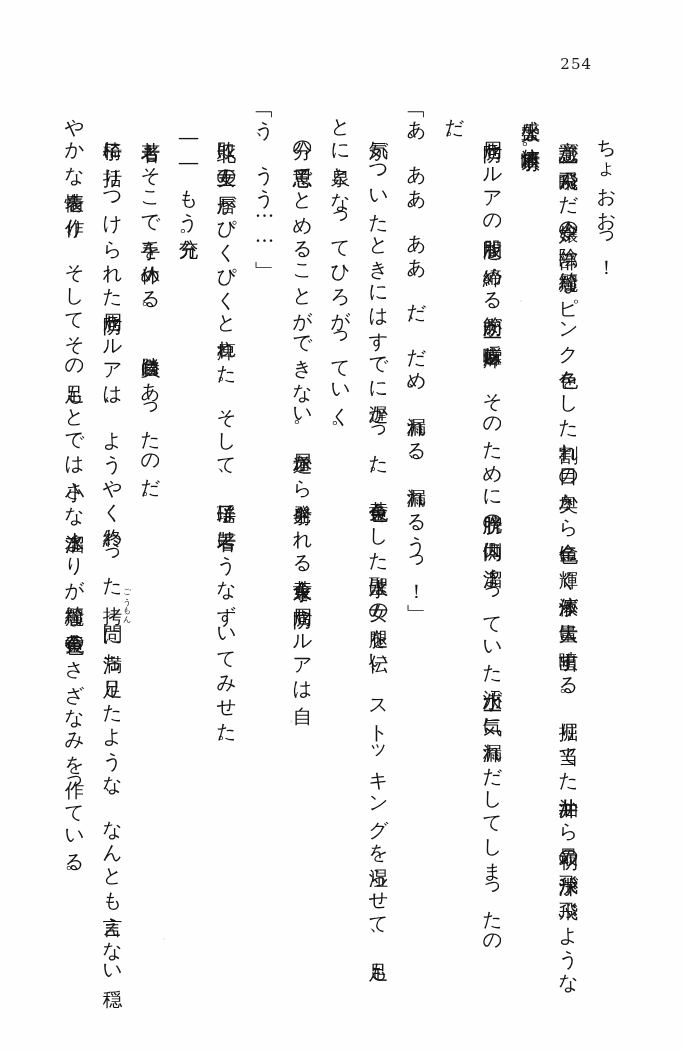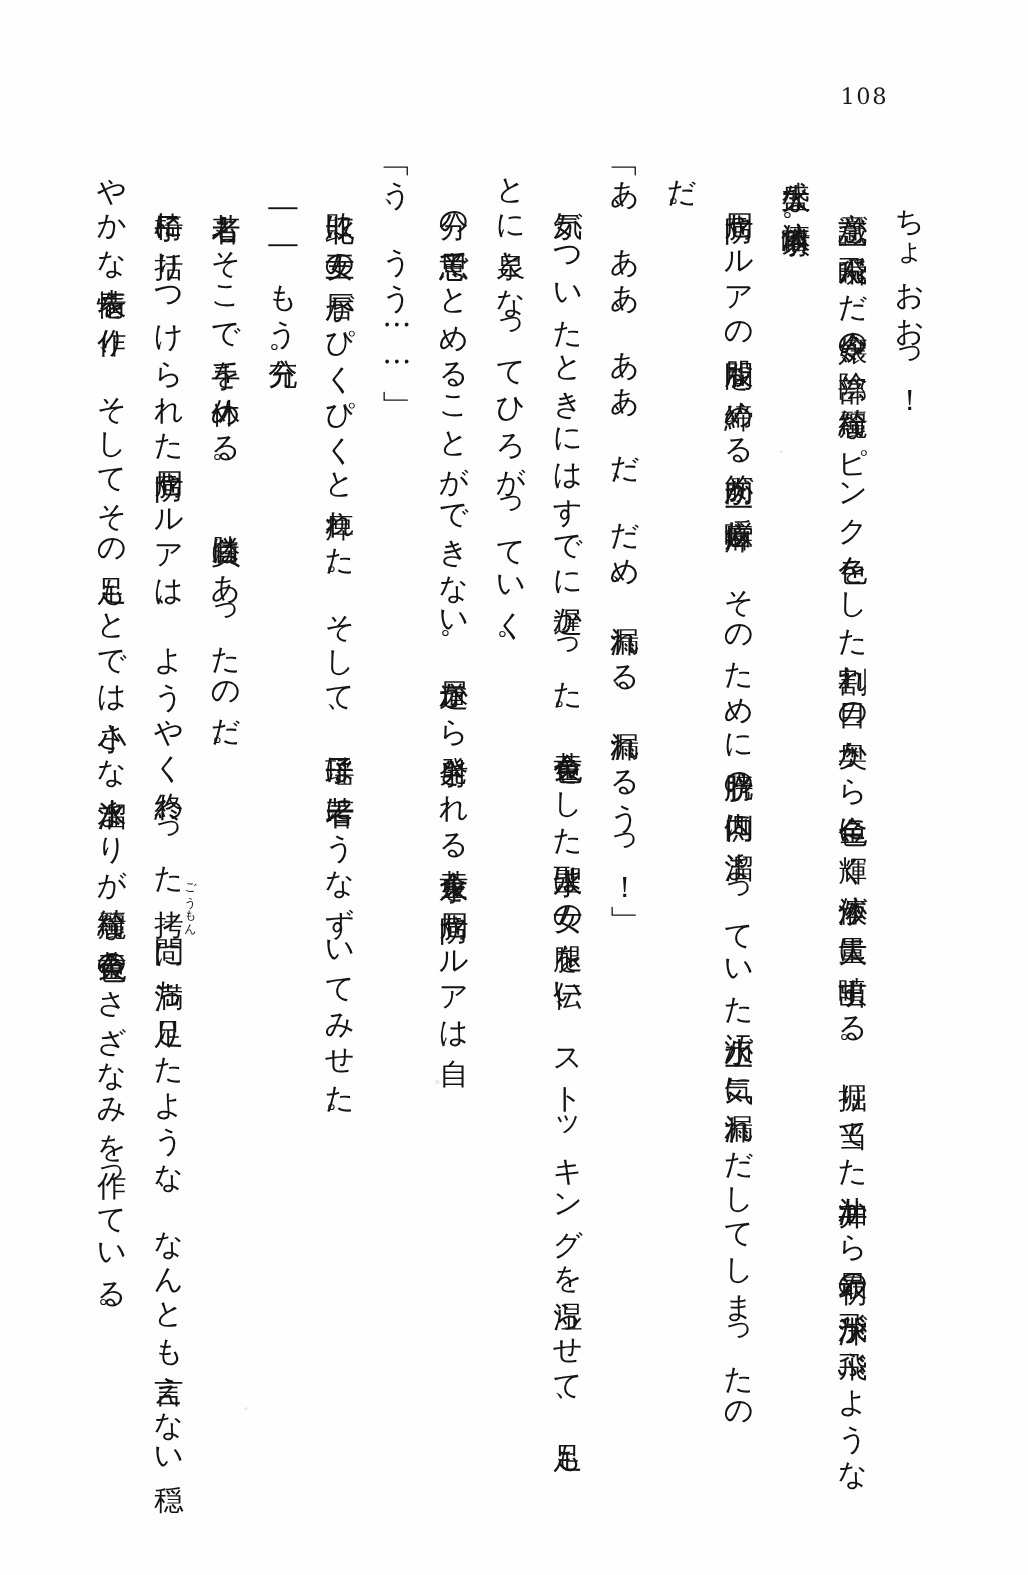--- a/index.html
+++ b/index.html
@@ -72,21 +72,21 @@
     background: #d8d4d0;
     border-radius: 50%;
     opacity: .5;
   }
 </style>
 </head>
 <body>
 
 <div class="page">
 
-  <div class="page-number">108</div>
+  <div class="page-number">254</div>
 
   <div class="text-block">
     <p class="para">　ちょおおっ！</p>
     <p class="para">　意識が一瞬飛んだ令嬢の陰部、綺麗なピンク色をした割れ目の奥から金色に輝く液体が大量に噴出する。掘り当てた油井から最初の飛沫が飛ぶような盛大な液体噴射。</p>
     <p class="para">　周防セルアの股間を締める筋肉が一瞬麻痺し、そのために膀胱の内側に溜まっていた汚水が一気に漏れだしてしまったのだ。</p>
     <p class="para">「あ、ああ、ああ、だ、だめ、漏れる、漏れるうっ！」</p>
     <p class="para">　気がついたときにはすでに遅かった。黄金色をした聖水は女の腿を伝い、ストッキングを湿らせて、足もとに泉となってひろがっていく。</p>
     <p class="para">　分の意思でとめることができない。尿道から発射される黄金水を周防セルアは自</p>
     <p class="para">「う、うう……」</p>
     <p class="para">　敗北に女王の唇がぴくぴくと痺れた。そして、瑶子は若者にうなずいてみせた。</p>

